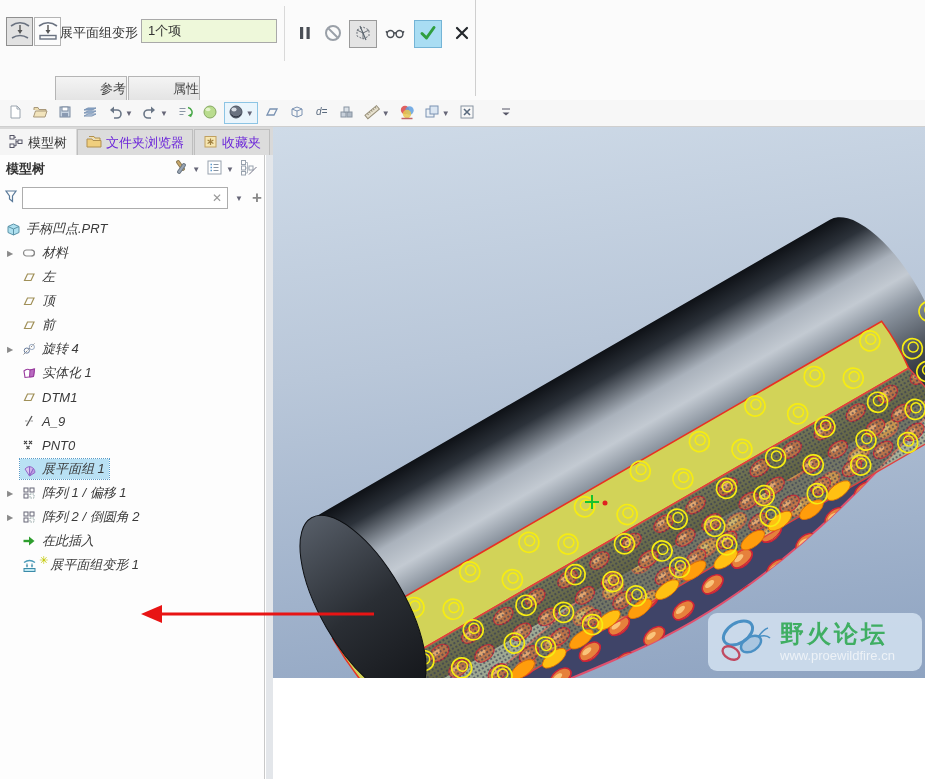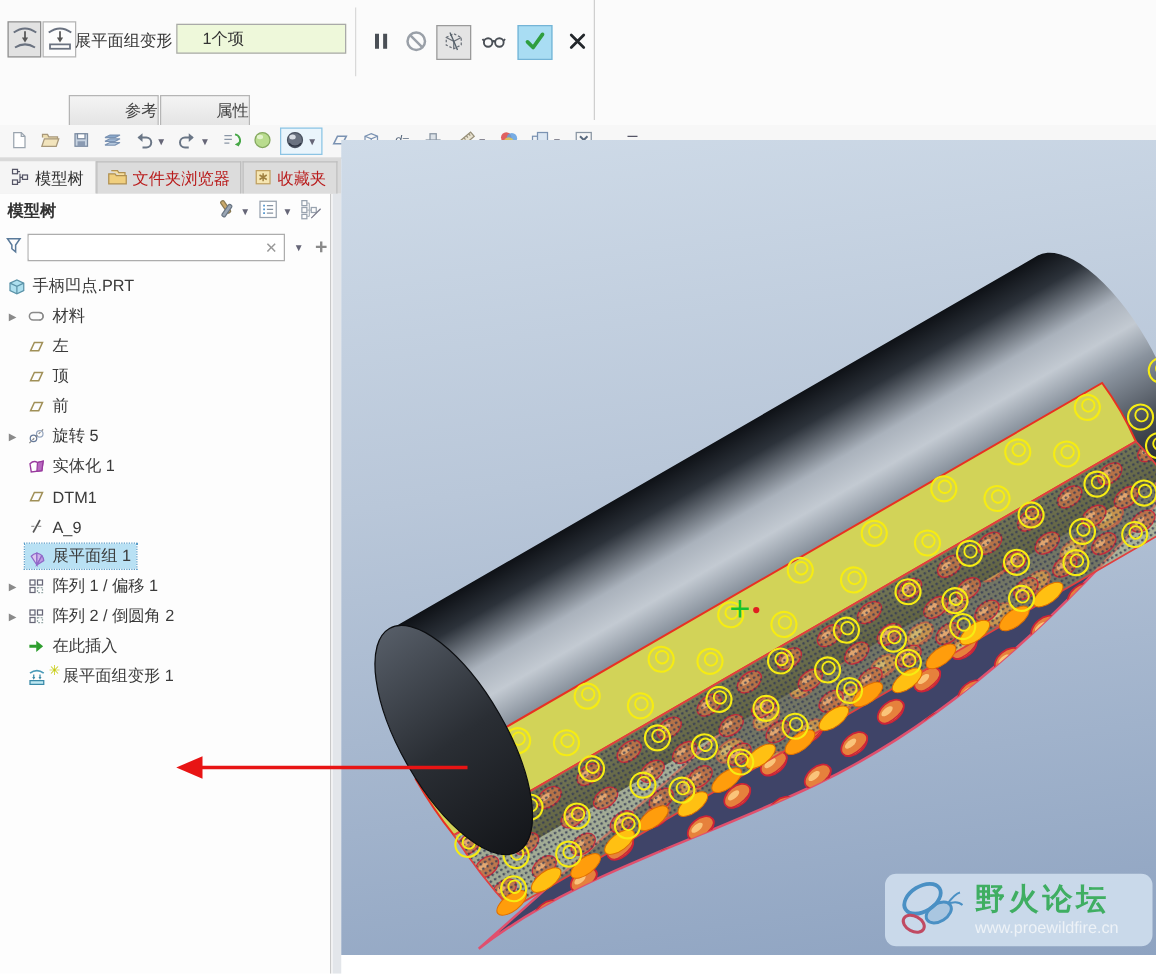--- a/index.html
+++ b/index.html
@@ -5,69 +5,69 @@
   * { margin:0; padding:0; box-sizing:border-box; }
   html,body { width:925px; height:779px; overflow:hidden; background:#fff;
     font-family:"Liberation Sans","DejaVu Sans",sans-serif; font-size:13px; color:#3a3a3a; }
   #app { position:relative; width:925px; height:779px; }
 
   
   #dashboard { position:absolute; left:0; top:0; width:925px; height:100px; background:#fbfbfb; }
   .opt-btn { position:absolute; top:17px; width:27px; height:29px; border:1px solid #b4b4b4; background:#fcfcfc; display:flex; align-items:center; justify-content:center; }
   .opt-btn.sel { background:#e2e2e2; border-color:#8f8f8f; }
   #feature-label { position:absolute; left:60px; top:24px; color:#333; }
-  #items-input { position:absolute; left:141px; top:19px; width:136px; height:24px; border:1px solid #a9a9a9; background:#eef8da; padding:0 20px; font:inherit; color:#333; }
+  #items-input { position:absolute; left:141px; top:19px; width:136px; height:24px; border:1px solid #a9a9a9; background:#eef8da; padding:0 6px; font:inherit; color:#333; }
   .vdiv1 { position:absolute; left:284px; top:6px; width:1px; height:55px; background:#d9d9d9; }
   .vdiv2 { position:absolute; left:475px; top:0; width:1px; height:96px; background:#cfcfcf; }
   .ctrl { position:absolute; top:20px; width:28px; height:28px; display:flex; align-items:center; justify-content:center; border:1px solid transparent; }
   .ctrl.sel { background:#e4e4e4; border-color:#9a9a9a; }
   .ctrl.primary { background:#a9ddf3; border-color:#74b4d6; }
   .dash-tab { position:absolute; top:76px; height:25px; width:72px; background:linear-gradient(#f4f4f4,#e4e4e4); border:1px solid #b5b5b5; display:flex; align-items:center; justify-content:flex-end; color:#444; }
 
   
   #toolbar { position:absolute; left:0; top:100px; width:925px; height:27px; background:#f7f7f7; border-bottom:1px solid #cfcfcf; display:flex; align-items:center; padding-left:4px; }
   .tb { display:flex; align-items:center; height:22px; padding:0 3px; margin-right:3px; }
   .tb.sel { border:1px solid #8cc4e4; background:#eaf5fc; }
   .tb .dd { font-size:8px; color:#667; margin-left:2px; }
   #tb-overflow { margin-left:14px; }
 
   
   #nav-tabs { position:absolute; left:0; top:127px; width:273px; height:28px; background:#d9d9d9; display:flex; align-items:flex-end; }
-  .nav-tab { height:26px; display:flex; align-items:center; gap:4px; padding:0 8px; margin-right:1px; color:#b91c1c; background:#dcdcdc; border:1px solid #bebebe; border-bottom:none; white-space:nowrap; }
+  .nav-tab { height:26px; display:flex; align-items:center; gap:4px; padding:0 8px; margin-right:1px; color:#6d28d9; background:#dcdcdc; border:1px solid #bebebe; border-bottom:none; white-space:nowrap; }
   .nav-tab.active { background:#f5f5f5; color:#333; border-color:transparent; }
 
   
   #left-panel { position:absolute; left:0; top:155px; width:265px; bottom:0; background:#fdfdfd; border-right:1px solid #c8c8c8; }
   #tree-header { height:28px; display:flex; align-items:center; padding:0 6px; }
   #tree-header .title { font-weight:bold; color:#333; flex:0 0 auto; }
   #tree-header .sp { flex:1; }
   .hicon { display:flex; align-items:center; margin-left:6px; }
   .hicon .dd { font-size:8px; color:#667; margin-left:3px; }
   #filter-row { height:30px; display:flex; align-items:center; padding:0 4px; }
   #filter-input-wrap { flex:1; height:22px; border:1px solid #adadad; background:#fff; display:flex; align-items:center; margin:0 3px; }
   #filter-input { flex:1; border:none; outline:none; height:18px; font:inherit; padding:0 4px; min-width:10px; }
   .clear-x { color:#999; padding:0 5px; font-size:12px; }
   .filter-dd { font-size:8px; color:#667; padding:0 4px; }
   .filter-add { color:#8a8a8a; font-size:17px; font-weight:bold; padding:0 5px; }
-  #tree { padding-top:4px; }
+  #tree { padding-top:4px;font-style:italic; }
   .trow { height:24px; display:flex; align-items:center; }
   .trow .arrow { width:20px; text-align:center; font-size:8px; color:#8a8a8a; flex:0 0 auto; }
   .trow .noarrow { width:20px; flex:0 0 auto; }
   .trow.root .noarrow { width:4px; }
   .trow .ticon { width:18px; display:flex; justify-content:center; flex:0 0 auto; }
   .trow .tlabel { padding:1px 4px; white-space:nowrap; }
   .trow.muted .ticon, .trow.muted .tlabel { opacity:.5; }
   .trow .hl { background:#b9e1f4; outline:1px dotted #5a9cc8; }
   .badge { color:#c2c800; font-size:11px; margin-left:1px; margin-right:-2px; position:relative; top:-5px; }
 
   
   #splitter { position:absolute; left:266px; top:155px; width:7px; bottom:0; background:#e3e6ea; }
 
   
-  #viewport { position:absolute; left:273px; top:112px; width:652px; height:652px;
+  #viewport { position:absolute; left:273px; top:127px; width:652px; height:551px;
     background:linear-gradient(172deg,#cfdbe8 0%,#b9c7d9 40%,#8ea3c1 100%); overflow:hidden; }
   #scene { position:absolute; left:0; top:0; width:652px; height:652px; }
 
   
   #watermark { position:absolute; right:3px; bottom:7px; width:214px; height:58px; background:rgba(206,221,237,.93); border-radius:9px; display:flex; align-items:center; padding:2px 6px; }
   #wm-text { display:flex; flex-direction:column; line-height:1.1; }
   #wm-title { font-size:24px; font-weight:bold; color:#3fae62; letter-spacing:3px; white-space:nowrap; }
   #wm-url { font-size:13px; color:#edf2f7; margin-top:1px; white-space:nowrap; }
 
   
@@ -385,21 +385,21 @@
         </div>
         <div class="trow">
           <span class="arrow">▶</span>
           <span class="ticon">
             <svg width="14" height="14" viewBox="0 0 14 14">
               <circle cx="4.8" cy="8.6" r="2.6" fill="none" stroke="#667a9a"></circle>
               <circle cx="9.8" cy="5" r="2.6" fill="none" stroke="#98a8c0"></circle>
               <path d="M1.5 12.5 L12.5 1.5" stroke="#888" stroke-dasharray="2 1.5"></path>
             </svg>
           </span>
-          <span class="tlabel">旋转 5</span>
+          <span class="tlabel">旋转 4</span>
         </div>
         <div class="trow">
           <span class="noarrow"></span>
           <span class="ticon">
             <svg width="14" height="14" viewBox="0 0 14 14">
               <path d="M2 5 Q5 2 8 4 L12.5 3 L11.5 10.5 L3 11.5 Z" fill="#fff" stroke="#993a9e" stroke-width="1.1"></path>
               <path d="M8 4 L12.5 3 L11.5 10.5 L7.5 11 Z" fill="#b86ac0" stroke="#993a9e"></path>
             </svg>
           </span>
           <span class="tlabel">实体化 1</span>
@@ -415,20 +415,29 @@
         </div>
         <div class="trow">
           <span class="noarrow"></span>
           <span class="ticon">
             <svg width="14" height="14" viewBox="0 0 14 14">
               <path d="M4.5 12 L10 2" stroke="#555" stroke-width="1.3"></path>
               <path d="M3 7 h2.5 M8.5 7 H11" stroke="#999"></path>
             </svg>
           </span>
           <span class="tlabel">A_9</span>
+        </div>
+        <div class="trow">
+          <span class="noarrow"></span>
+          <span class="ticon">
+            <svg width="14" height="14" viewBox="0 0 14 14">
+              <path d="M2 3 l3 3 M5 3 l-3 3 M7 3 l3 3 M10 3 l-3 3 M4.5 8 l3 3 M7.5 8 l-3 3" stroke="#444" stroke-width="1.1"></path>
+            </svg>
+          </span>
+          <span class="tlabel">PNT0</span>
         </div>
         <div class="trow">
           <span class="noarrow"></span>
           <span class="hl" style="display:flex;align-items:flex-end">
             <span class="ticon">
               <svg width="15" height="15" viewBox="0 0 15 15">
                 <path d="M7.5 12 L3 5 A7.5 6 0 0 1 7.5 2.5 Z" fill="#dcc8f0" stroke="#9068c8"></path>
                 <path d="M7.5 12 L7.5 2.5 A7.5 6 0 0 1 11.5 4.5 Z" fill="#cdb2ea" stroke="#9068c8"></path>
                 <path d="M7.5 12 L11.5 4.5 A7.5 7 0 0 1 13 8.5 Z" fill="#bf9ce4" stroke="#9068c8"></path>
               </svg>

